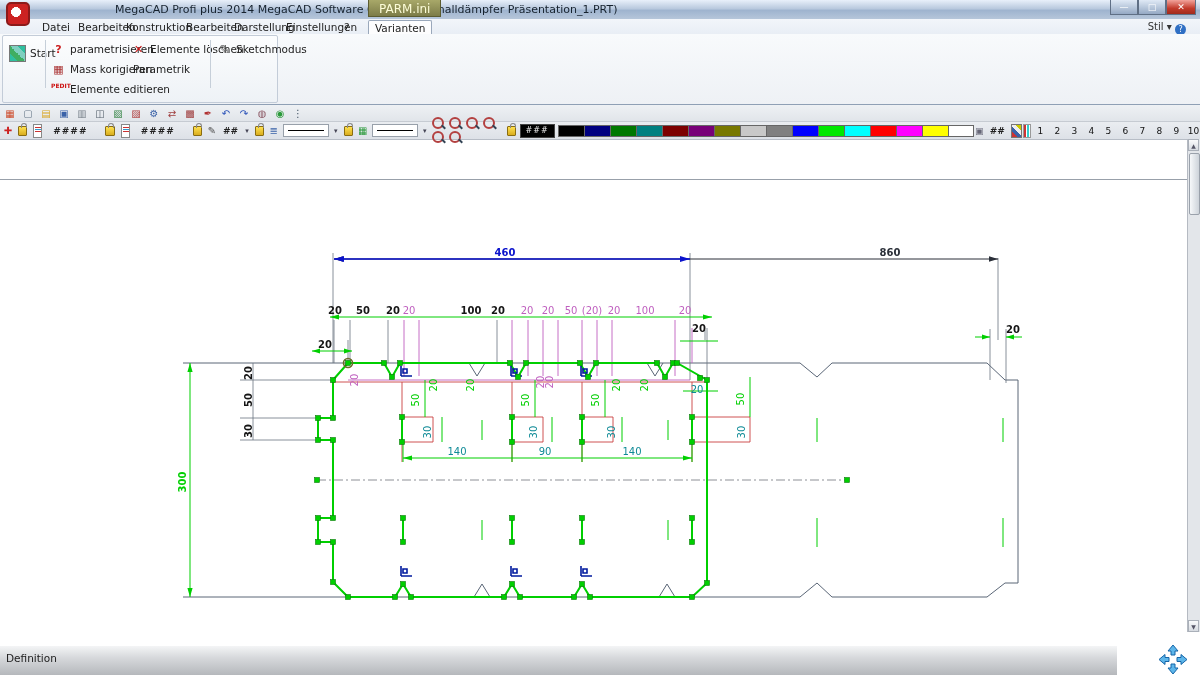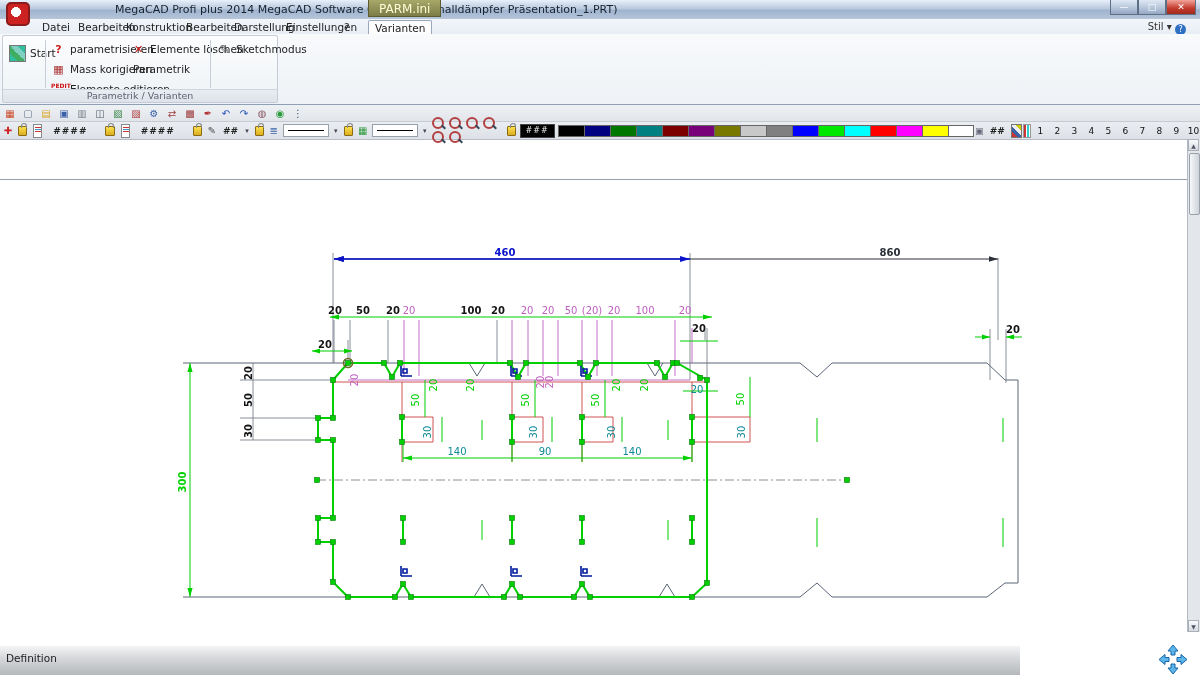--- a/index.html
+++ b/index.html
@@ -64,21 +64,21 @@
   .tinyicon{width:13px;height:12px;font-size:9px;line-height:12px;text-align:center;}
   
   #canvas{position:absolute;left:0;top:139px;width:1200px;height:506px;background:#fff;border-top:1px solid #98a0aa;margin-top:40px;}
   #vscroll{position:absolute;right:0;top:139px;width:12px;height:493px;background:#e3e6ea;border-left:1px solid #b5bac2;}
   #vs-up,#vs-dn{position:absolute;left:0;width:11px;height:12px;background:linear-gradient(#fafbfc,#d7dbe1);
     border:1px solid #aab0b9;box-sizing:border-box;font-size:6px;text-align:center;line-height:11px;color:#556;}
   #vs-up{top:0;} #vs-dn{bottom:0;}
   #vs-thumb{position:absolute;left:1px;top:14px;width:9px;height:60px;background:linear-gradient(90deg,#f6f8fa,#cdd3da);
     border:1px solid #9aa1ab;border-radius:2px;}
   
-  #statusbar{position:absolute;left:0;top:645px;width:1020px;height:30px;
+  #statusbar{position:absolute;left:0;top:645px;width:1117px;height:30px;
     background:linear-gradient(#f4f5f6,#d6d8db 40%,#b3b6ba);border-top:1px solid #fff;}
   #status-text{position:absolute;left:6px;top:6px;font-size:10.5px;color:#1c1c1c;}
   #pan-cross{position:absolute;right:4px;top:644px;width:46px;height:31px;}
   svg text{font-family:"DejaVu Sans","Liberation Sans",sans-serif;}
 </style>
 </head>
 <body>
 
 <div id="app">
 
@@ -133,21 +133,20 @@
         <span>Elemente löschen</span>
       </div>
       <div class="rbtn" style="left:130px;top:24px;">
         <span>Parametrik</span>
       </div>
       <div class="vsep" style="left:207px;"></div>
       <div class="rbtn" style="left:214px;top:4px;">
         <span class="ric" id="sketch-icon">✎</span>
         <span>Sketchmodus</span>
       </div>
-      <div id="group-label">Parametrik / Varianten</div>
     </div>
   </div>
 
   <div id="tb1">
       <span class="ti" style="color: rgb(204, 68, 34);">▦</span>
       <span class="ti" style="color: rgb(102, 119, 136);">▢</span>
       <span class="ti" style="color: rgb(217, 165, 32);">▤</span>
       <span class="ti" style="color: rgb(58, 98, 168);">▣</span>
       <span class="ti" style="color: rgb(119, 128, 137);">▥</span>
       <span class="ti" style="color: rgb(85, 96, 107);">◫</span>

